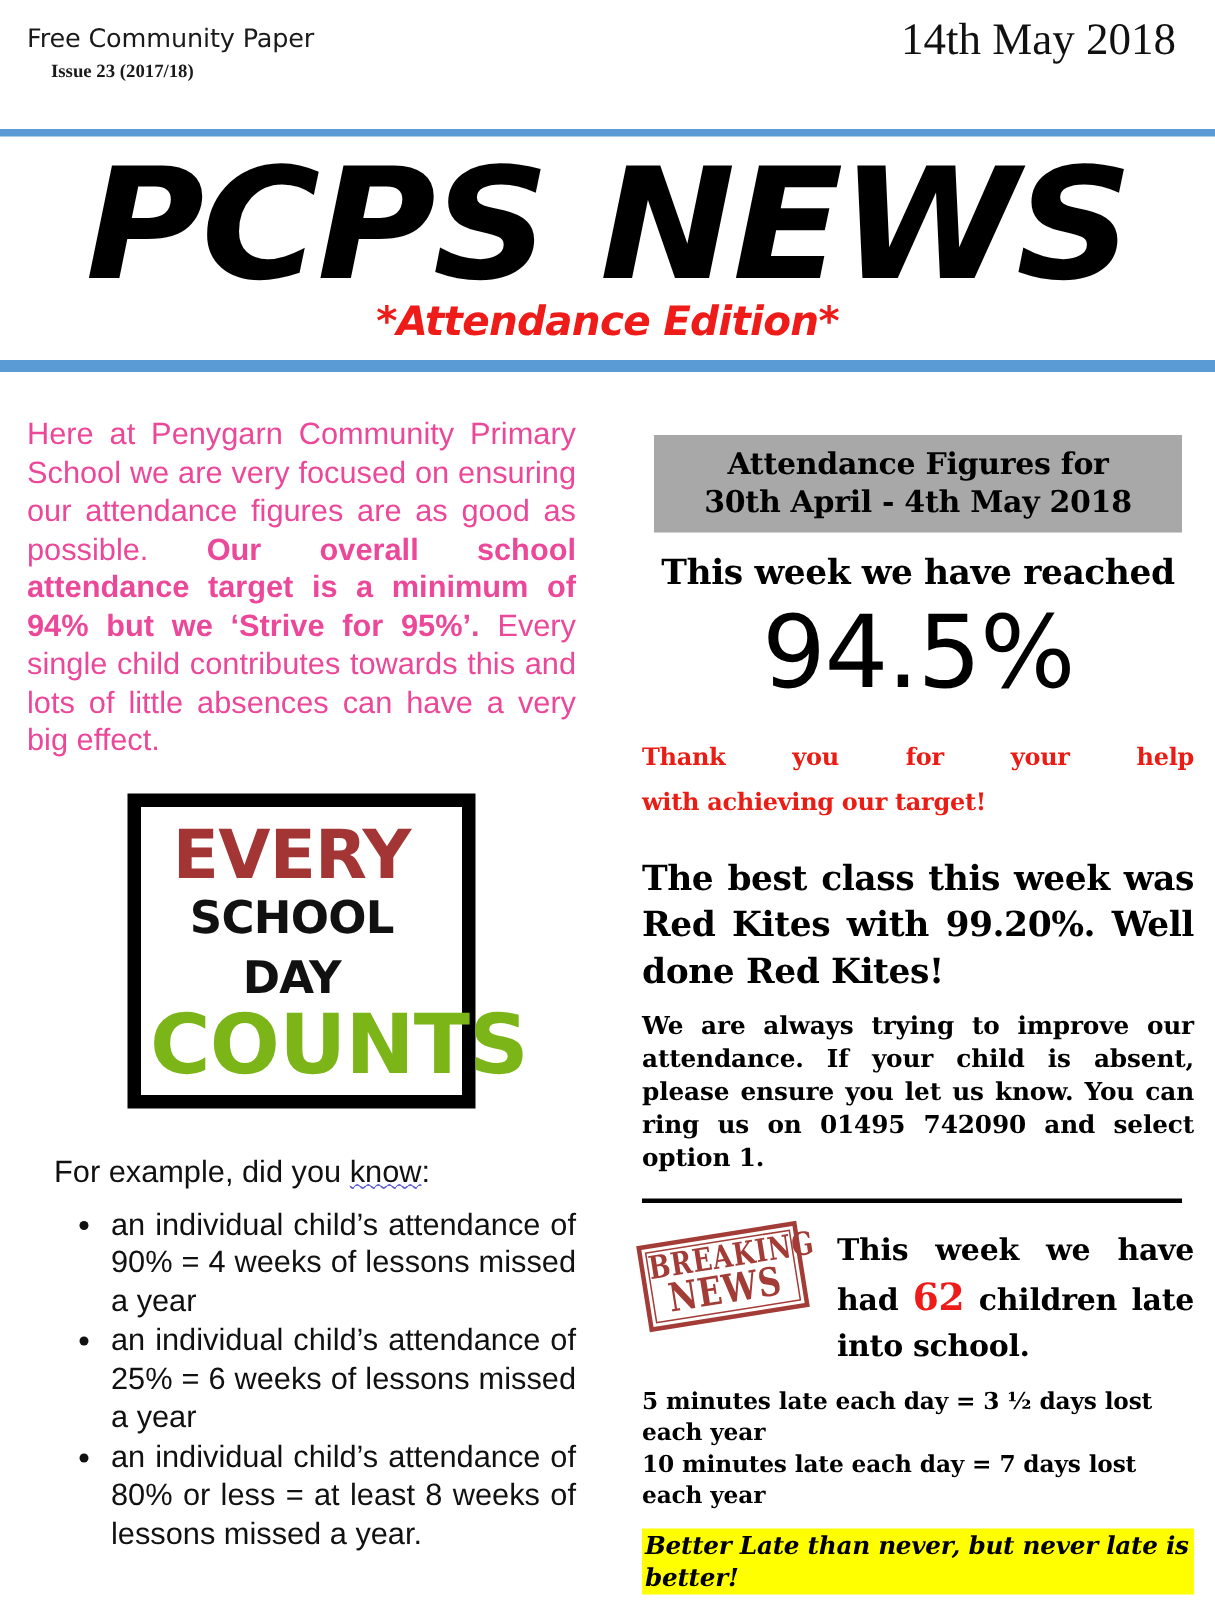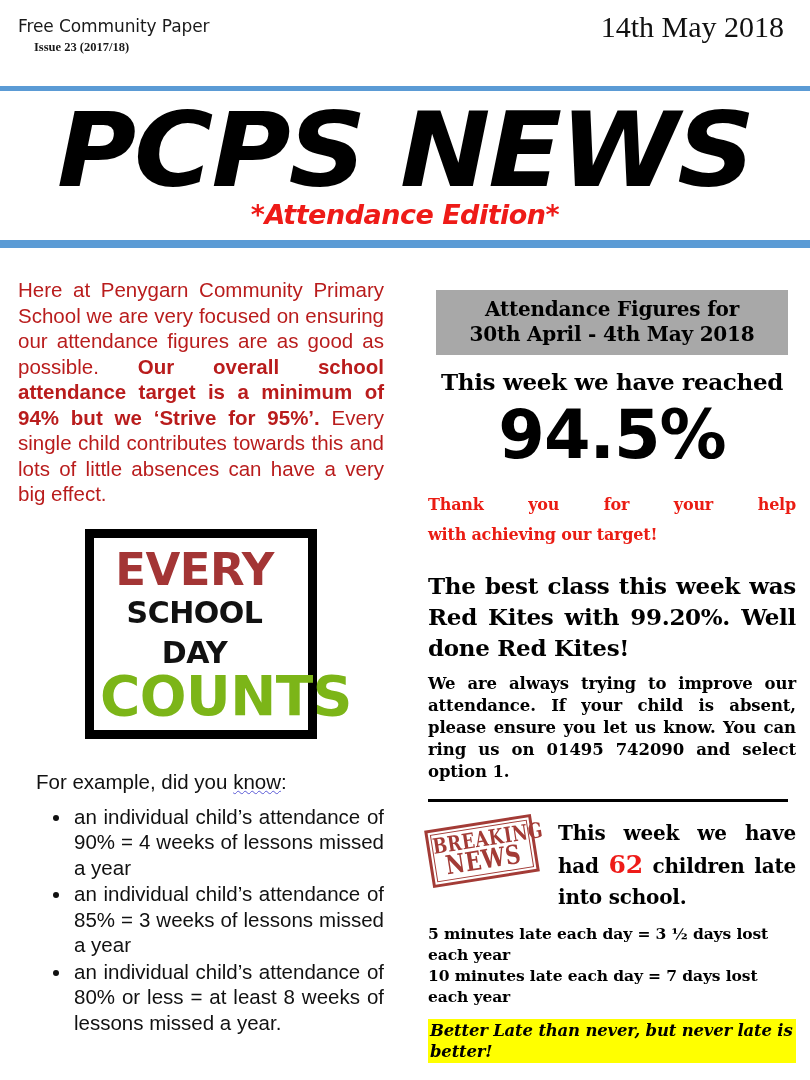--- a/index.html
+++ b/index.html
@@ -107,21 +107,21 @@
     left: 428px; top: 290px;
     width: 368px;
   }
 
   
   .lead-para {
     font-family: "Liberation Sans", sans-serif;
     font-size: 20.5px;
     line-height: 25.5px;
     text-align: justify;
-    color: #b91c1c;
+    color: #ec4899;
     margin: 0;
   }
   .lead-para b { font-weight: bold; }
 
   .poster {
     width: 232px;
     margin: 22px auto 0 auto;
     background: #000;
     padding: 9px;
     box-sizing: border-box;
@@ -208,21 +208,21 @@
     font-weight: bold;
     font-size: 23px;
     line-height: 28px;
     text-align: center;
     margin-top: 13px;
     color: #000;
     letter-spacing: -0.3px;
   }
   .big-figure {
     font-family: "DejaVu Sans", sans-serif;
-    font-weight: bold;
+    font-weight: normal;
     font-size: 67px;
     line-height: 74px;
     text-align: center;
     margin-top: 2px;
     color: #000;
     letter-spacing: -1px;
   }
   .thanks {
     font-family: "DejaVu Serif", serif;
     font-weight: bold;
@@ -370,21 +370,21 @@
       <div class="poster-l1">EVERY</div>
       <div class="poster-l2">SCHOOL DAY</div>
       <div class="poster-l3">COUNTS</div>
     </div>
   </div>
 
   <div class="example-line"><span>For example, did you </span><span class="squiggle">know</span><span>:</span></div>
 
   <ul class="facts">
     <li>an individual child’s attendance of 90% = 4 weeks of lessons missed a year</li>
-    <li>an individual child’s attendance of 85% = 3 weeks of lessons missed a year</li>
+    <li>an individual child’s attendance of 25% = 6 weeks of lessons missed a year</li>
     <li>an individual child’s attendance of 80% or less = at least 8 weeks of lessons missed a year.</li>
   </ul>
 
 </div>
 
 <div class="col-right">
 
   <div class="grey-banner">
     <div>Attendance Figures for</div>
     <div>30th April - 4th May 2018</div>

